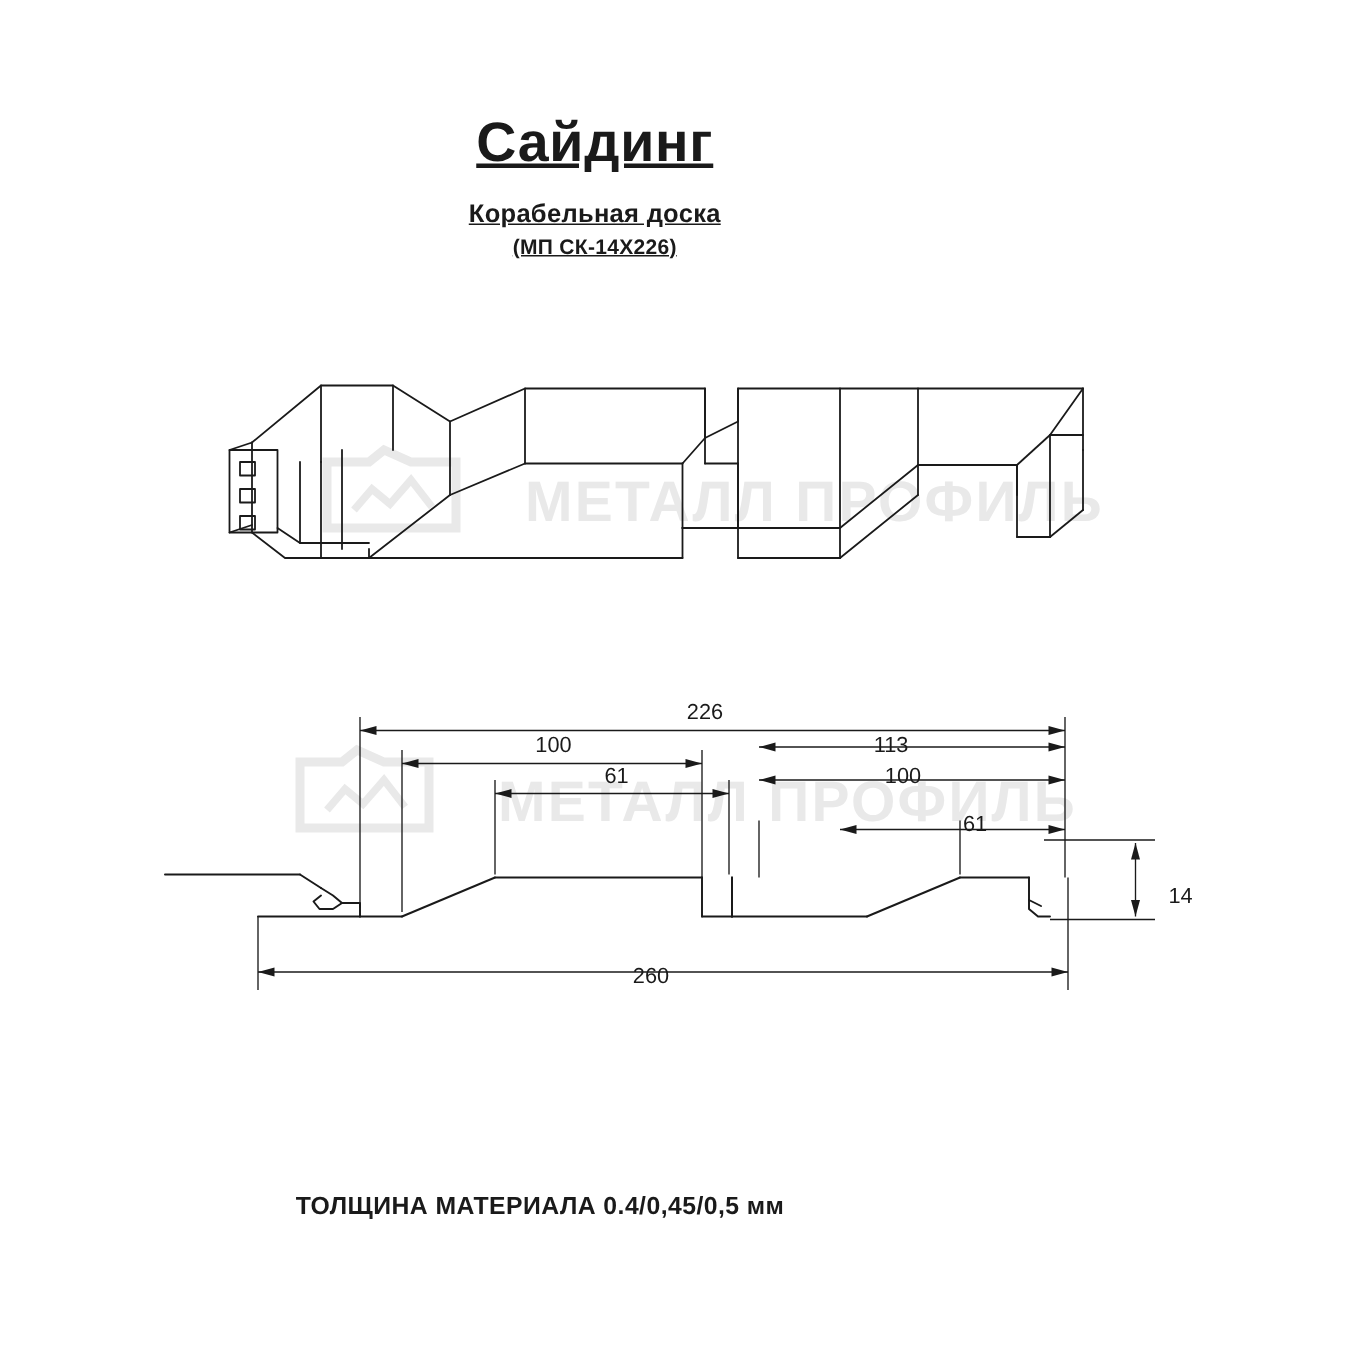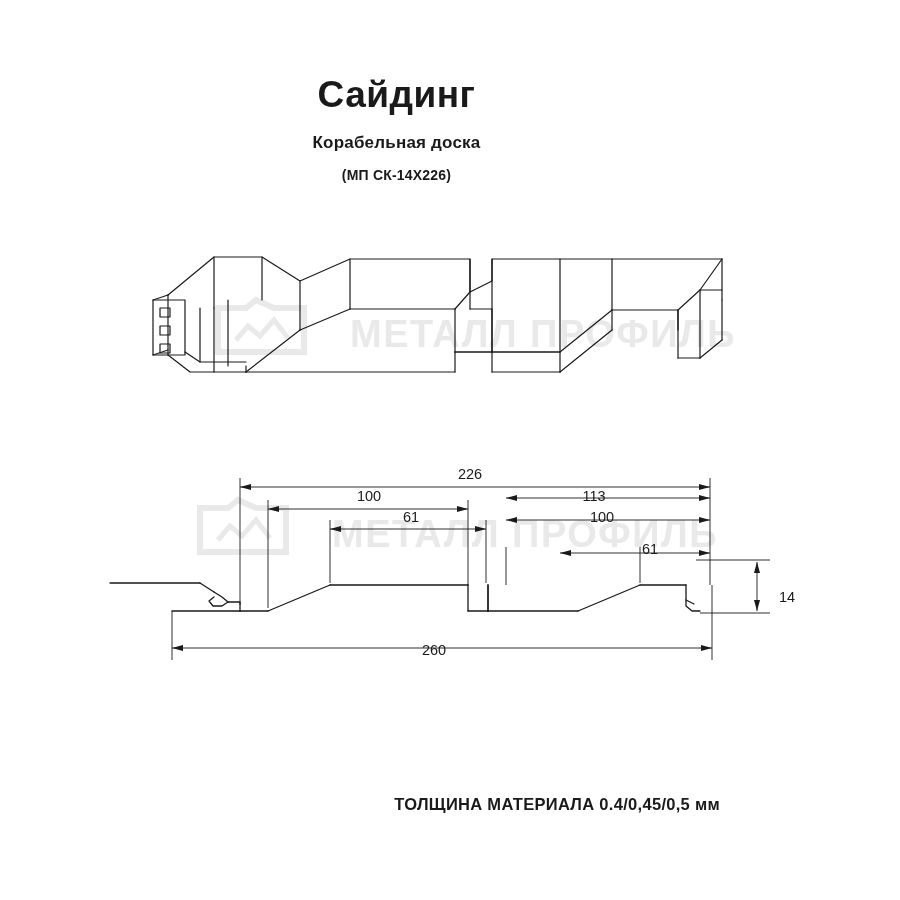--- a/index.html
+++ b/index.html
@@ -20,49 +20,50 @@
     inset: 0;
   }
 
   
   .header {
     position: absolute;
     left: 0;
     top: 74px;
     width: 793px;
     text-align: center;
+    text-decoration: underline;
   }
   .title {
     font-size: 37px;
     font-weight: bold;
     letter-spacing: 0.5px;
     line-height: 1.15;
     margin: 0;
   }
   .subtitle {
     font-size: 17px;
     font-weight: bold;
     margin-top: 16px;
     letter-spacing: 0.2px;
     text-align: center;
   }
   .code {
     font-size: 14px;
     font-weight: bold;
-    margin-top: 14px;
+    margin-top: 3px;
     letter-spacing: 0.2px;
   }
 
   
   .footer-note {
     position: absolute;
     left: 0;
     top: 795px;
     width: 720px;
-    text-align: right;
+    text-align: center;
     font-size: 16.5px;
     font-weight: bold;
     letter-spacing: 0.3px;
   }
 
   
   .drawing {
     position: absolute;
     left: 0;
     top: 0;

